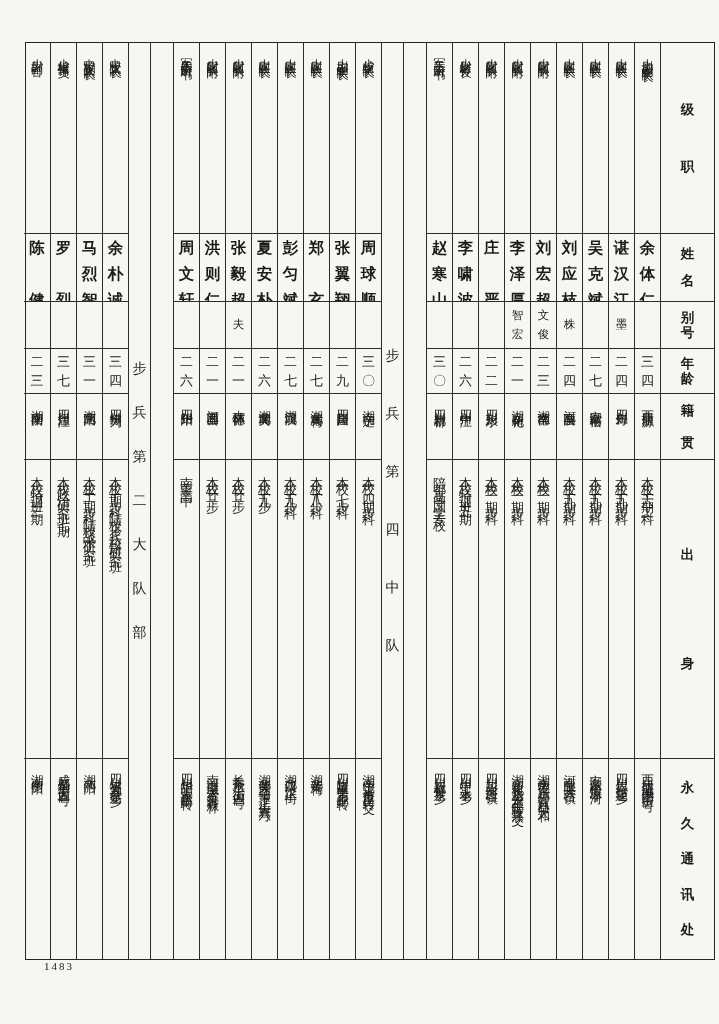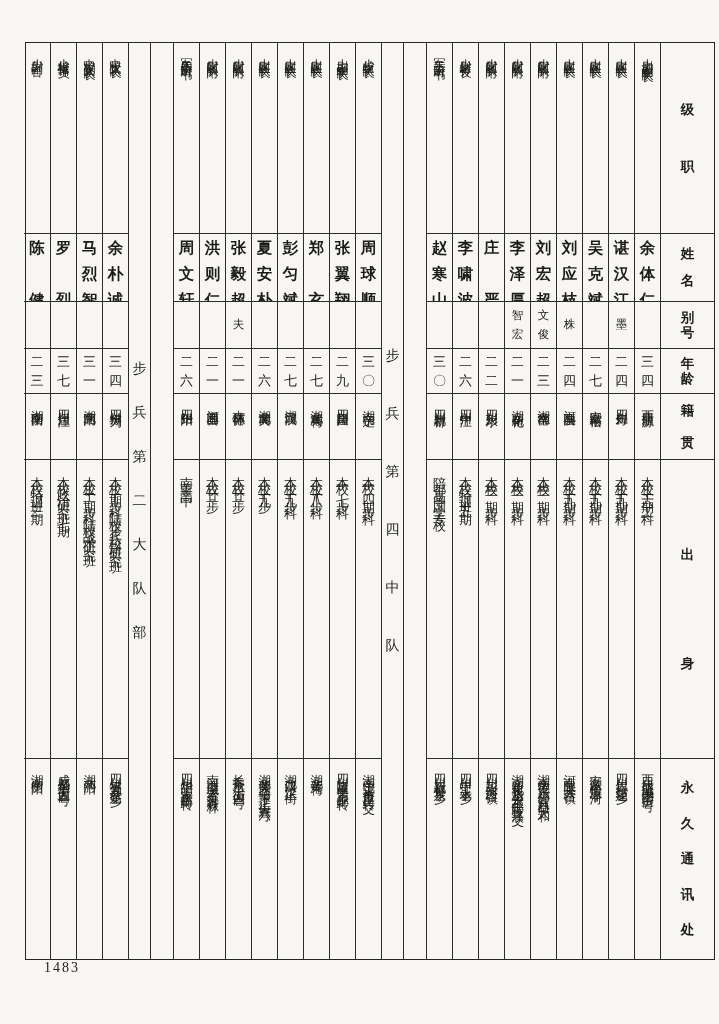--- a/index.html
+++ b/index.html
@@ -74,21 +74,21 @@
   .g44 { gap:44px; }
   .g18 { gap:18px; }
   .g2  { gap:2px;  }
   .g96 { gap:96px; }
 
   .sep-cell { height:100%; display:flex; justify-content:center; }
   .sep-chars { font-size:14px; justify-content:center; }
 
   .page-number {
     position:absolute; left:44px; top:960px;
-    font-size:14px; letter-spacing:2px; color:#222;
+    font-size:11px; letter-spacing:2px; color:#222;
   }
 </style>
 </head>
 <body>
 
 <div class="page">
 
   <div class="roster">
 
     <div class="col header-col">

